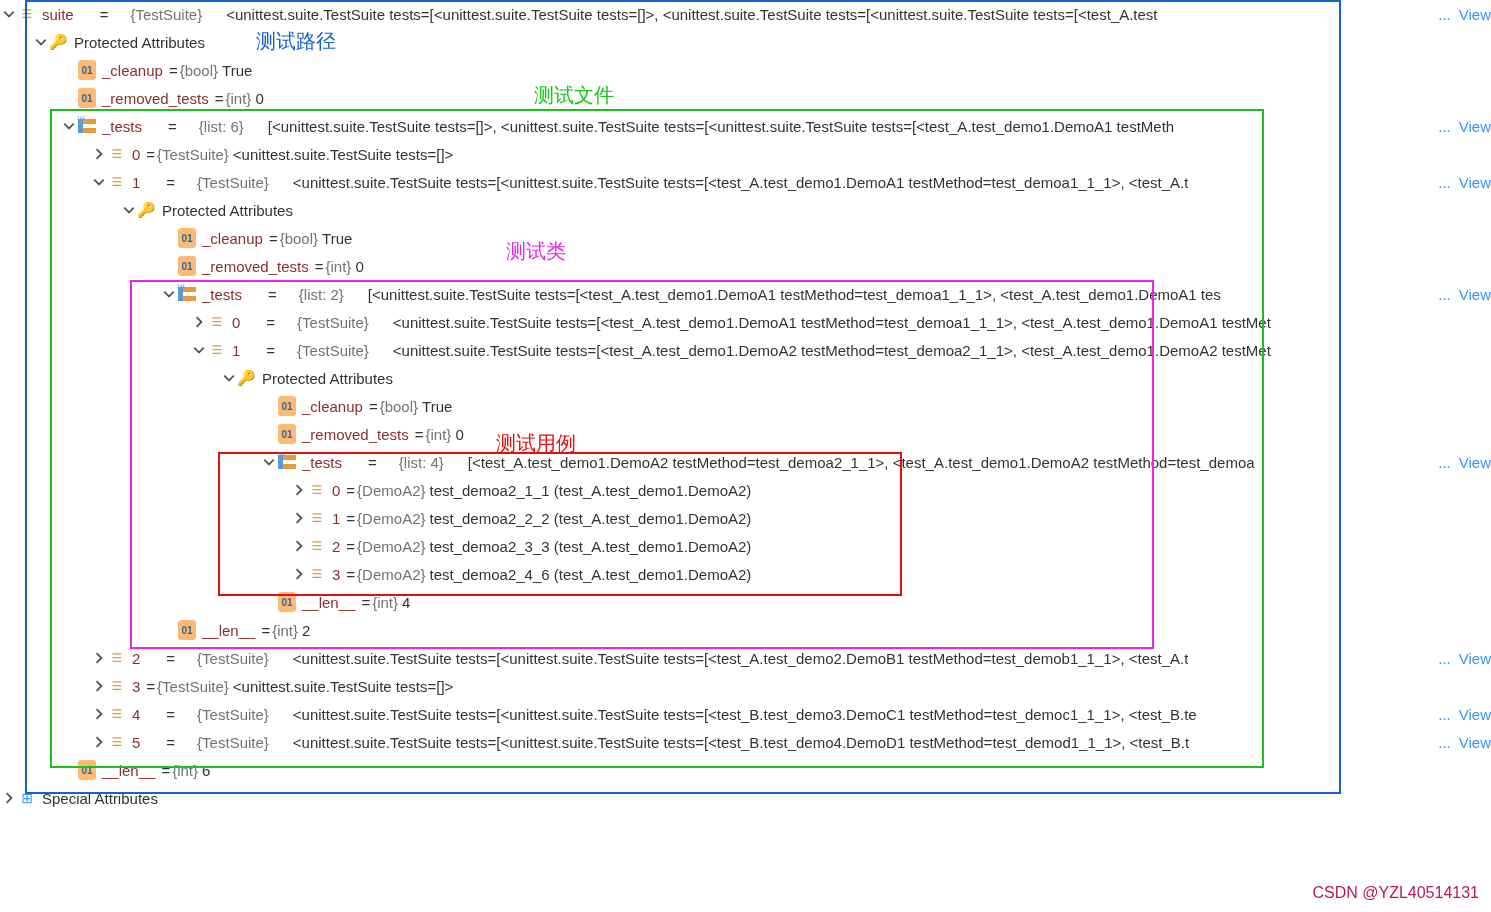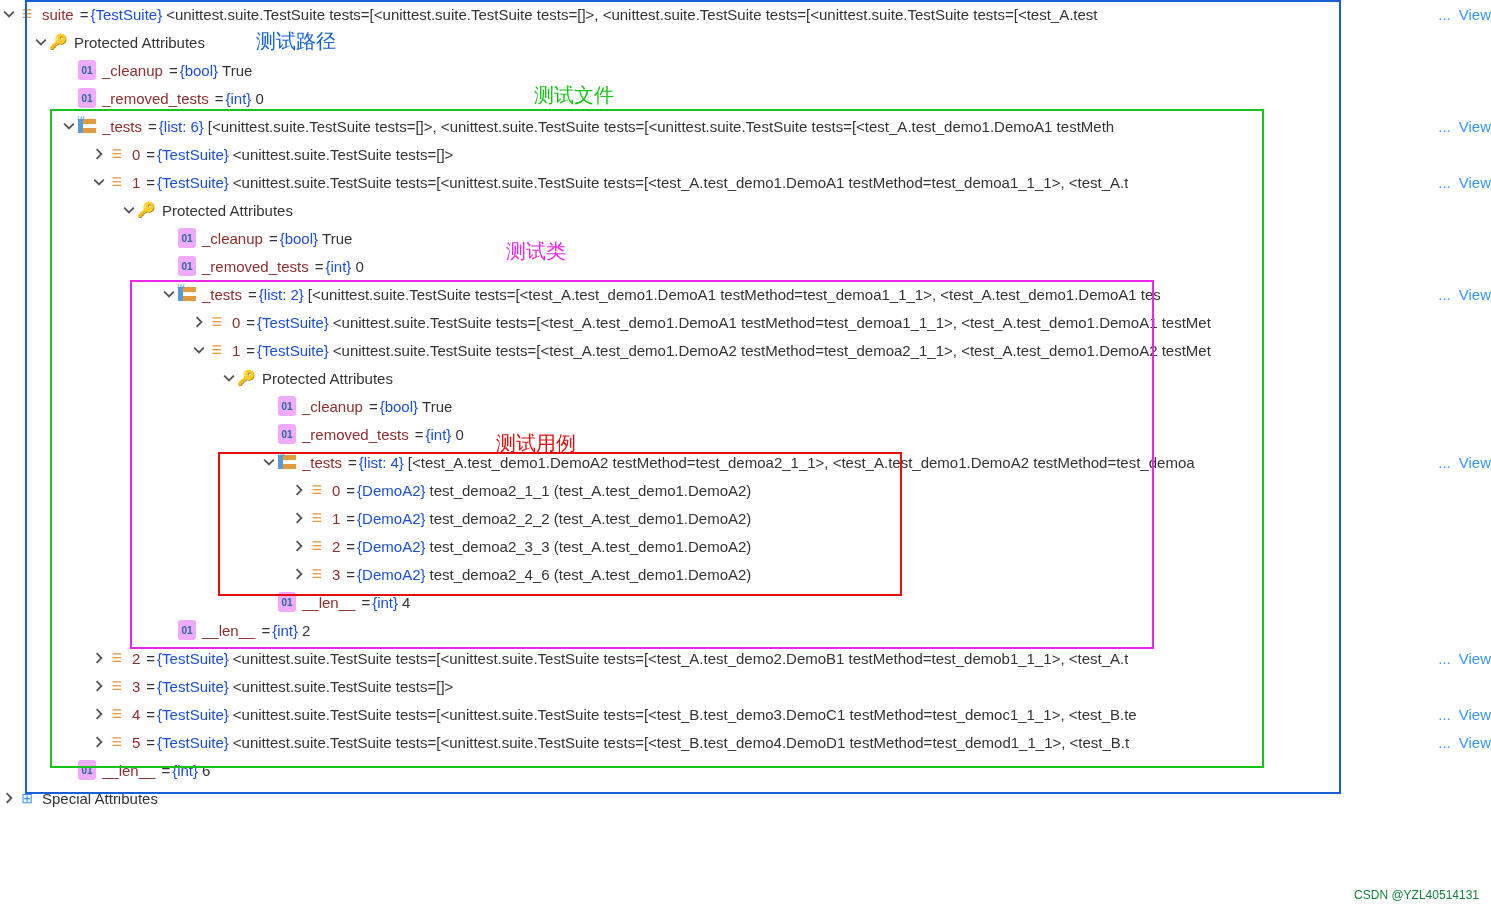--- a/index.html
+++ b/index.html
@@ -64,39 +64,39 @@
   .icon-list::before {
     content: "1\A2\A3";
     white-space: pre;
     position: absolute;
     left: -1px; top: -3px;
     font-size: 5px;
     line-height: 5px;
     color: #5b9bd5;
   }
   .icon-01 {
-    background: #f0abfc;
+    background: #fdba74;
     color: #2969a3;
     border-radius: 3px;
     font-size: 10px;
     font-weight: bold;
     width: 20px;
     height: 20px;
     display:flex;align-items:center;justify-content:center;
   }
   .key-icon {
     color: #bba76a;
   }
   .special-icon {
     color: #3794ff;
     font-size: 14px;
   }
   .name { color: #8b2e2e; margin-right: 4px; }
   .eq { color: #333; margin: 0 2px; }
-  .type { color: #1d4ed8; margin-right: 4px; }
+  .type { color: #737373; margin-right: 4px; }
   .val { color: #333; }
   .view-link {
     color: #3794ff;
     margin-left: auto;
     padding-left: 6px;
     flex-shrink: 0;
   }
   .ellipsis-dots { color: #3794ff; margin-right: 2px;}
   .label-text { position: absolute; font-size: 20px; font-weight: 400; }
   .blue-box, .green-box, .magenta-box, .red-box {
@@ -104,29 +104,30 @@
     pointer-events: none;
   }
   .blue-box { border: 2px solid #1560d4; }
   .green-box { border: 2px solid #18c418; }
   .magenta-box { border: 2px solid #e827e8; }
   .red-box { border: 2px solid #e30f0f; }
   .watermark {
     position: absolute;
     right: 12px;
     bottom: 10px;
-    color: #15803d;
-    font-size: 12px;
+    color: #be185d;
+    font-size: 16px;
   }
   .content-clip {
     flex: 1;
     overflow: hidden;
     text-overflow: clip;
     display: flex;
     align-items: flex-start;
+    gap: 20px;
   }
   .textspan { white-space: nowrap; overflow: hidden; }
 </style>
 </head>
 <body>
 
 <div class="row">
   <span class="indent i0"></span>
   <span class="chevron">
       <svg width="12" height="12" viewBox="0 0 10 10">

